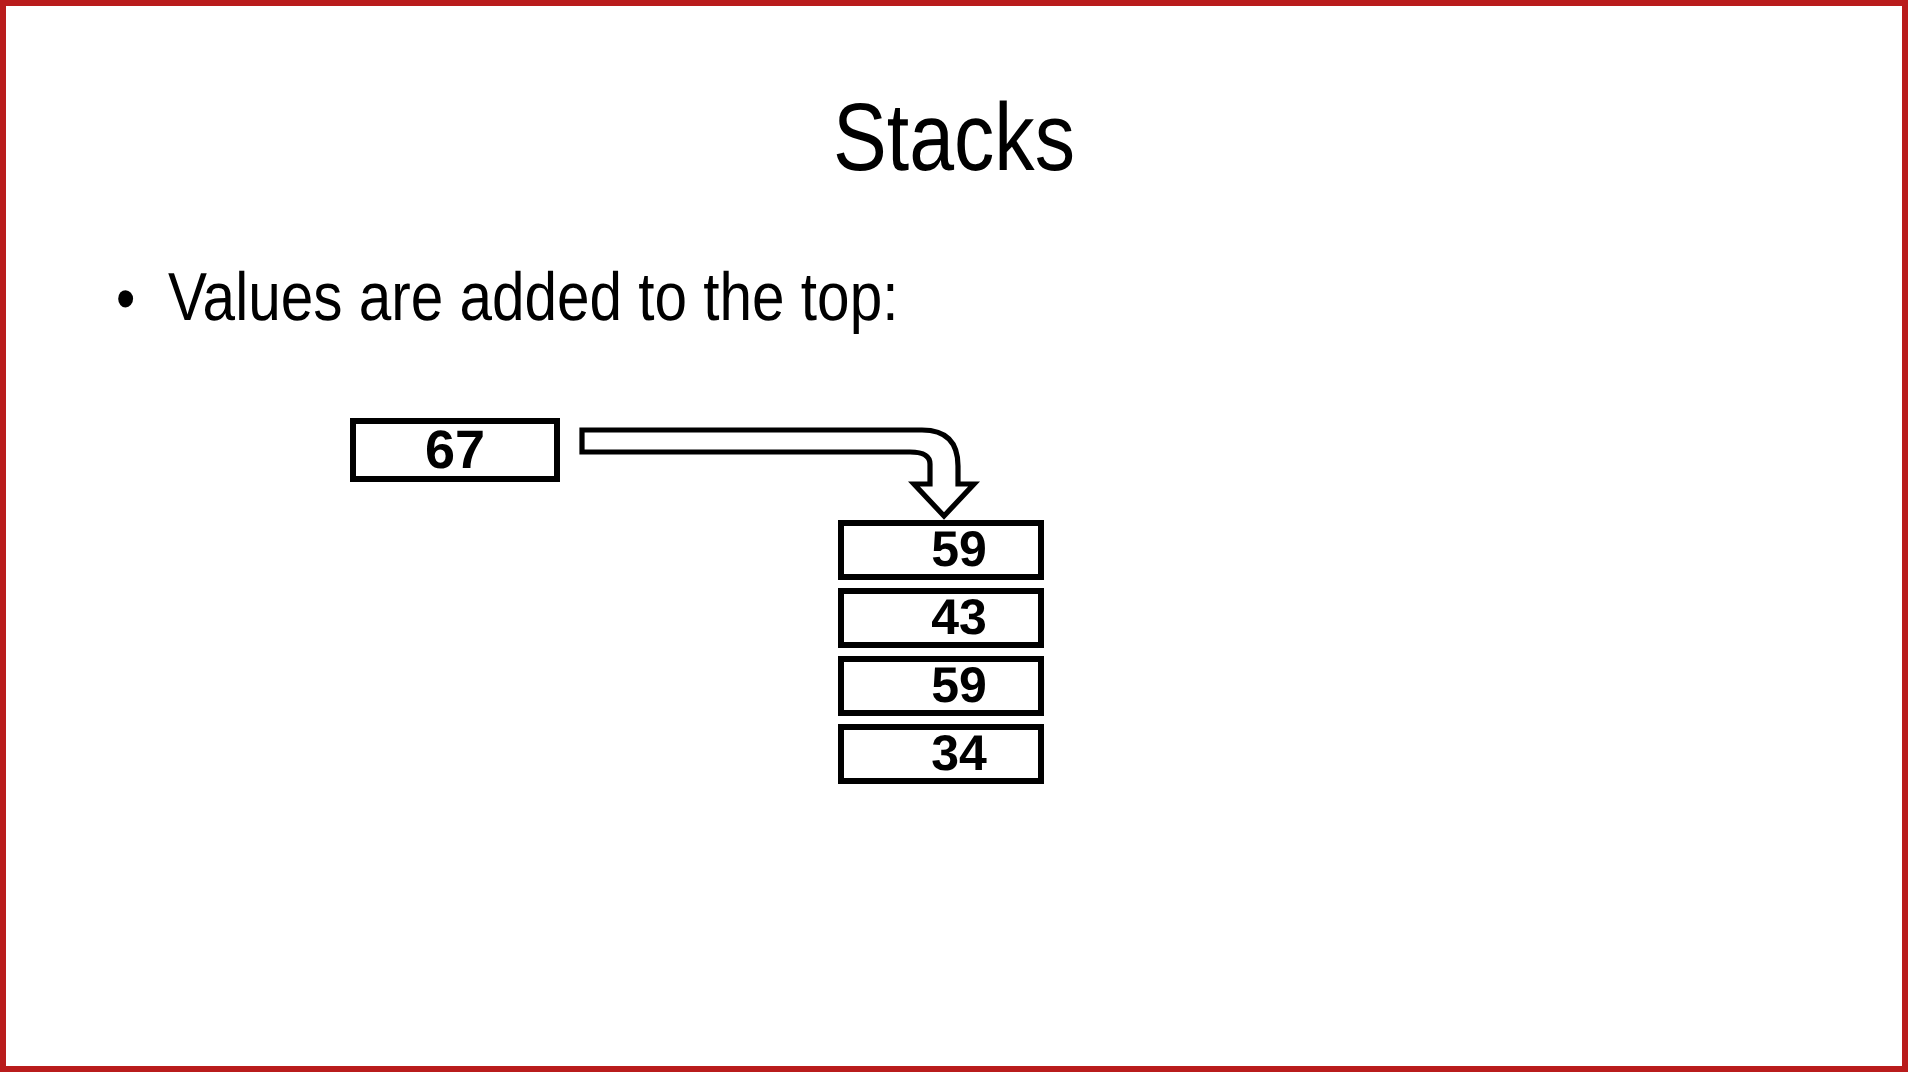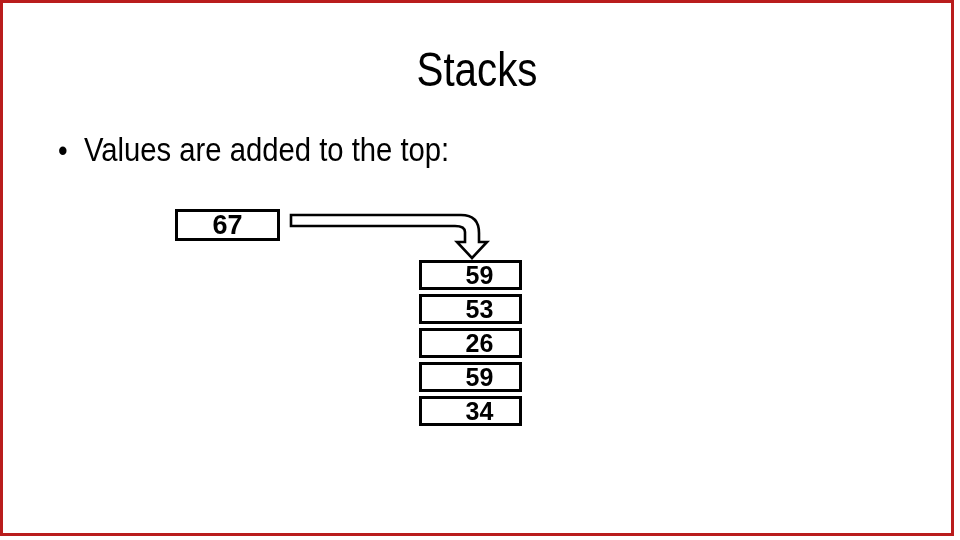--- a/index.html
+++ b/index.html
@@ -127,24 +127,21 @@
 
     <svg class="arrow-svg" viewBox="0 0 205 55" xmlns="http://www.w3.org/2000/svg">
       <path d="M 3 7 L 173 7 Q 191 7 191 25 L 191 34 L 199 34 L 184 50 L 169 34 L 177 34 L 177 24 Q 177 18 167 18 L 3 18 Z" fill="#ffffff" stroke="#000000" stroke-width="2.6" stroke-linejoin="miter"></path>
     </svg>
 
     <div class="stack">
       <div class="stack-cell">
         <span>59</span>
       </div>
       <div class="stack-cell">
-        <span>53</span>
-      </div>
-      <div class="stack-cell">
-        <span>26</span>
+        <span>43</span>
       </div>
       <div class="stack-cell">
         <span>59</span>
       </div>
       <div class="stack-cell">
         <span>34</span>
       </div>
     </div>
 
   </div>

